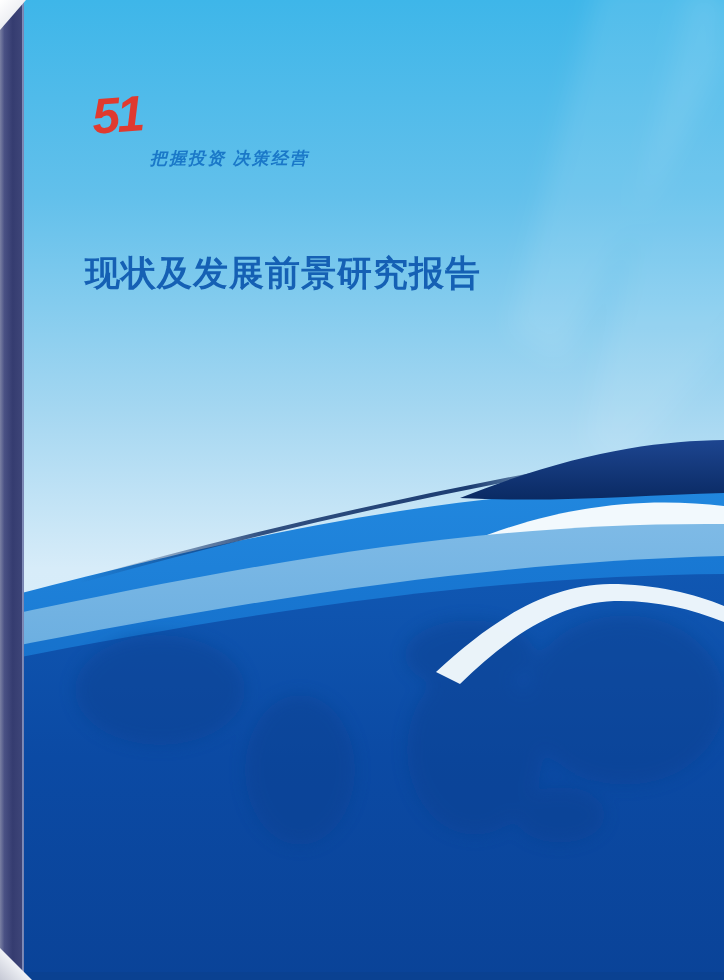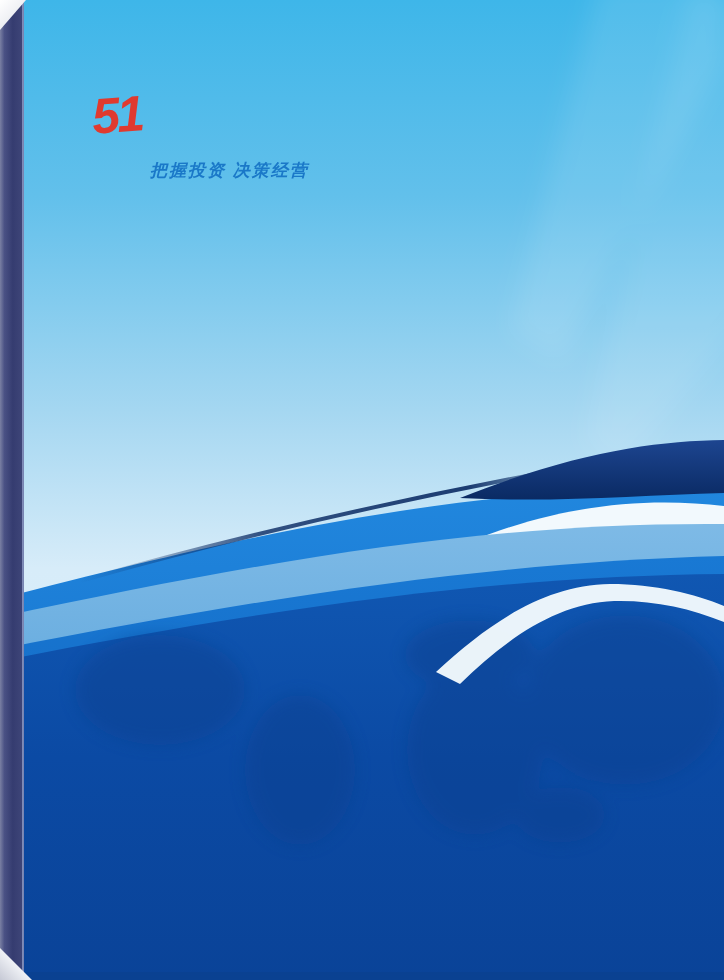--- a/index.html
+++ b/index.html
@@ -34,21 +34,21 @@
   .logo-number{
     font-size:50px;font-weight:bold;font-style:italic;
     color:var(--logo-red,#e03a2f);letter-spacing:-3px;
     transform:rotate(-4deg);margin-right:4px;
   }
   .logo-name{
     font-size:41px;font-weight:bold;font-style:italic;
     color:var(--logo-blue,#1a66b5);letter-spacing:0;
   }
   .logo-tagline{
-    margin-top:19px;margin-left:58px;
+    margin-top:7px;margin-left:58px;
     font-size:17px;font-weight:bold;font-style:italic;
     color:var(--tagline-blue,#1a78c8);letter-spacing:2px;white-space:nowrap;
   }
 
   
   .title{
     position:absolute;left:85px;top:248px;z-index:10;
     color:var(--title-blue,#1560b4);
     font-size:35px;font-weight:600;line-height:49px;letter-spacing:1px;
     white-space:nowrap;
@@ -144,15 +144,16 @@
   <div class="curl-bottom"></div>
 
   <div class="logo">
     <div class="logo-row">
       <span class="logo-number">51</span>
     </div>
     <div class="logo-tagline">把握投资 决策经营</div>
   </div>
 
   <div class="title">
+    <div>现状及发展前景研究报告</div>
   </div>
 
 </div>
 
 </body></html>

